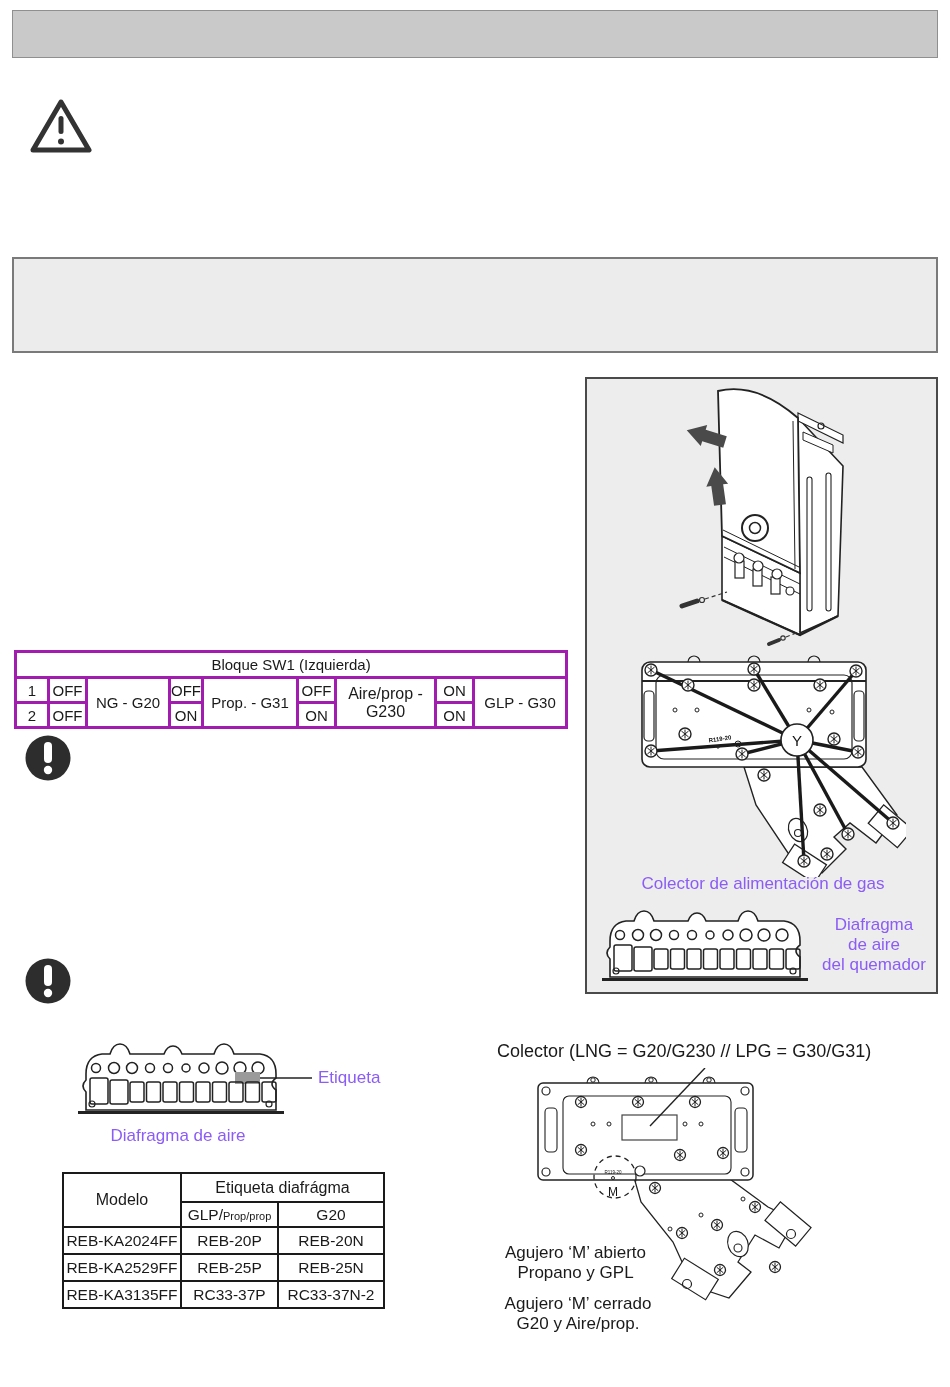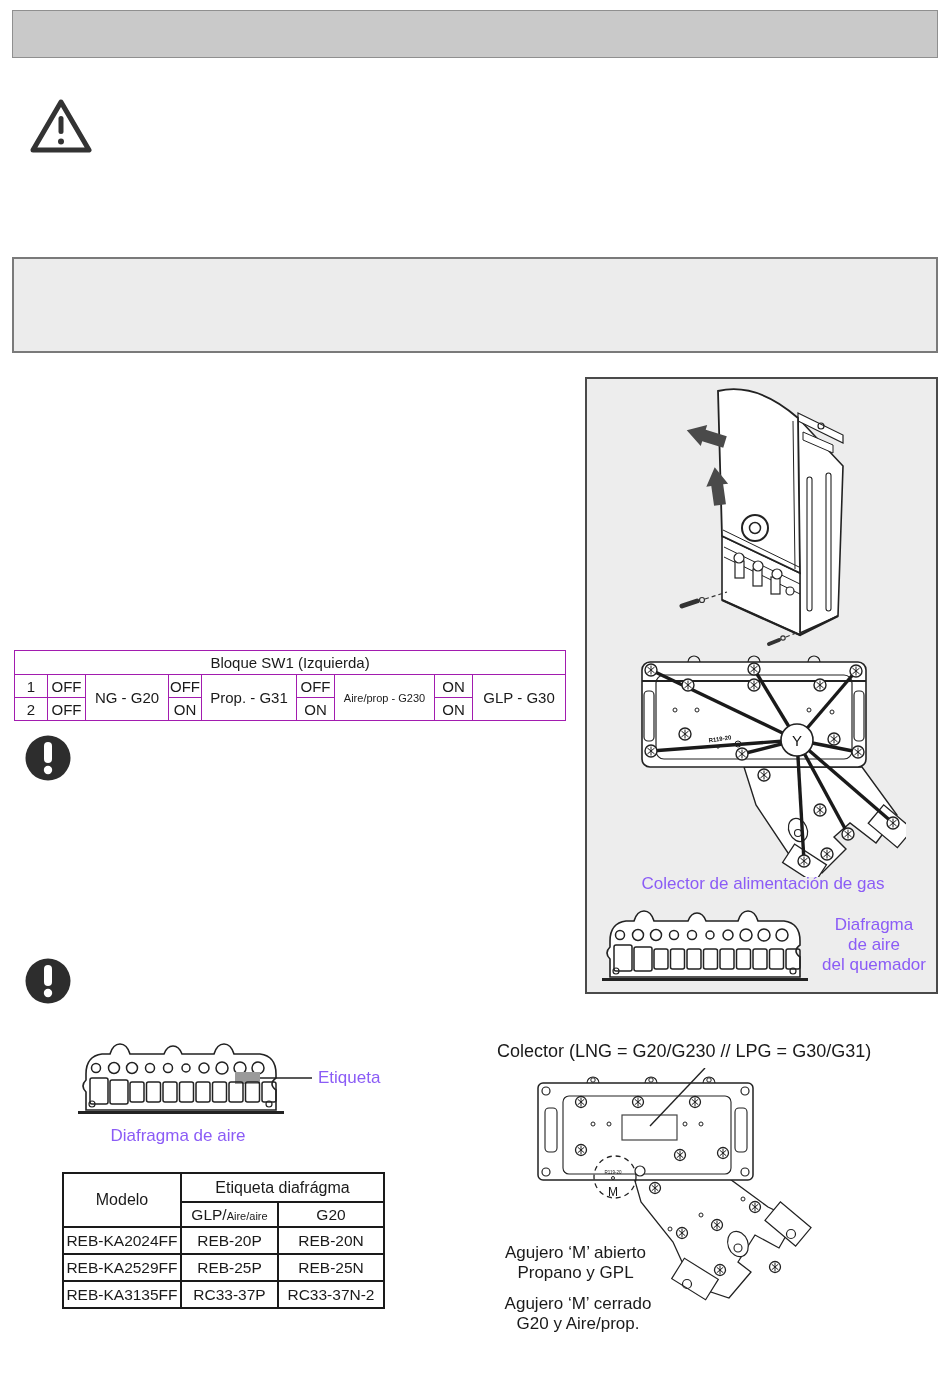--- a/index.html
+++ b/index.html
@@ -9,24 +9,24 @@
   
   .top-bar{left:12px;top:10px;width:924px;height:46px;background:#c9c9c9;border:1px solid #8f8f8f;}
   .info-box{left:12px;top:257px;width:922px;height:92px;background:#ececec;border:2px solid #7a7a7a;}
   
   .right-panel{left:585px;top:377px;width:349px;height:613px;background:#ededed;border:2px solid #4a4a4a;}
   .cap{font-size:17px;line-height:20px;color:#8b5cf6;}
   .center{text-align:center;}
   
   table{border-collapse:collapse;background:transparent;}
   .sw1{left:14px;top:650px;width:551px;table-layout:fixed;font-size:15px;}
-  .sw1 td,.sw1 th{border:1px solid #a21caf;text-align:center;padding:0;font-weight:normal;}
+  .sw1 td,.sw1 th{border:3px solid #a21caf;text-align:center;padding:0;font-weight:normal;}
   .sw1 th{height:23px;}
   .sw1 td{height:22px;}
-  .small-gas{font-size:11px;margin-left:13px;}
+  .small-gas{font-size:16px;margin-left:13px;}
   
   .models{left:62px;top:1172px;width:321px;table-layout:fixed;font-size:15.5px;}
   .models td,.models th{border:2px solid #1a1a1a;text-align:center;padding:0;font-weight:normal;}
   .models .h1{height:27px;font-size:16px;}
   .models .h2{height:23px;}
   .models td{height:25px;}
   .sub-small{font-size:11px;}
   .br-heading{left:497px;top:1041px;width:420px;font-size:18px;}
   .lbl{font-size:17px;line-height:20px;}
   svg{display:block;}
@@ -299,21 +299,21 @@
         <col style="width:118px">
         <col style="width:97px">
         <col style="width:106px">
       </colgroup>
     <tbody>
         <tr>
       <th rowspan="2" class="h1">Modelo</th>
       <th colspan="2" class="h1">Etiqueta diafrágma</th>
     </tr>
     <tr>
-      <th class="h2"><span>GLP/</span><span class="sub-small">Aire/aire</span></th>
+      <th class="h2"><span>GLP/</span><span class="sub-small">Prop/prop</span></th>
       <th class="h2">G20</th>
     </tr>
     <tr>
       <td>REB-KA2024FF</td>
       <td>REB-20P</td>
       <td>REB-20N</td>
     </tr>
     <tr>
       <td>REB-KA2529FF</td>
       <td>REB-25P</td>

